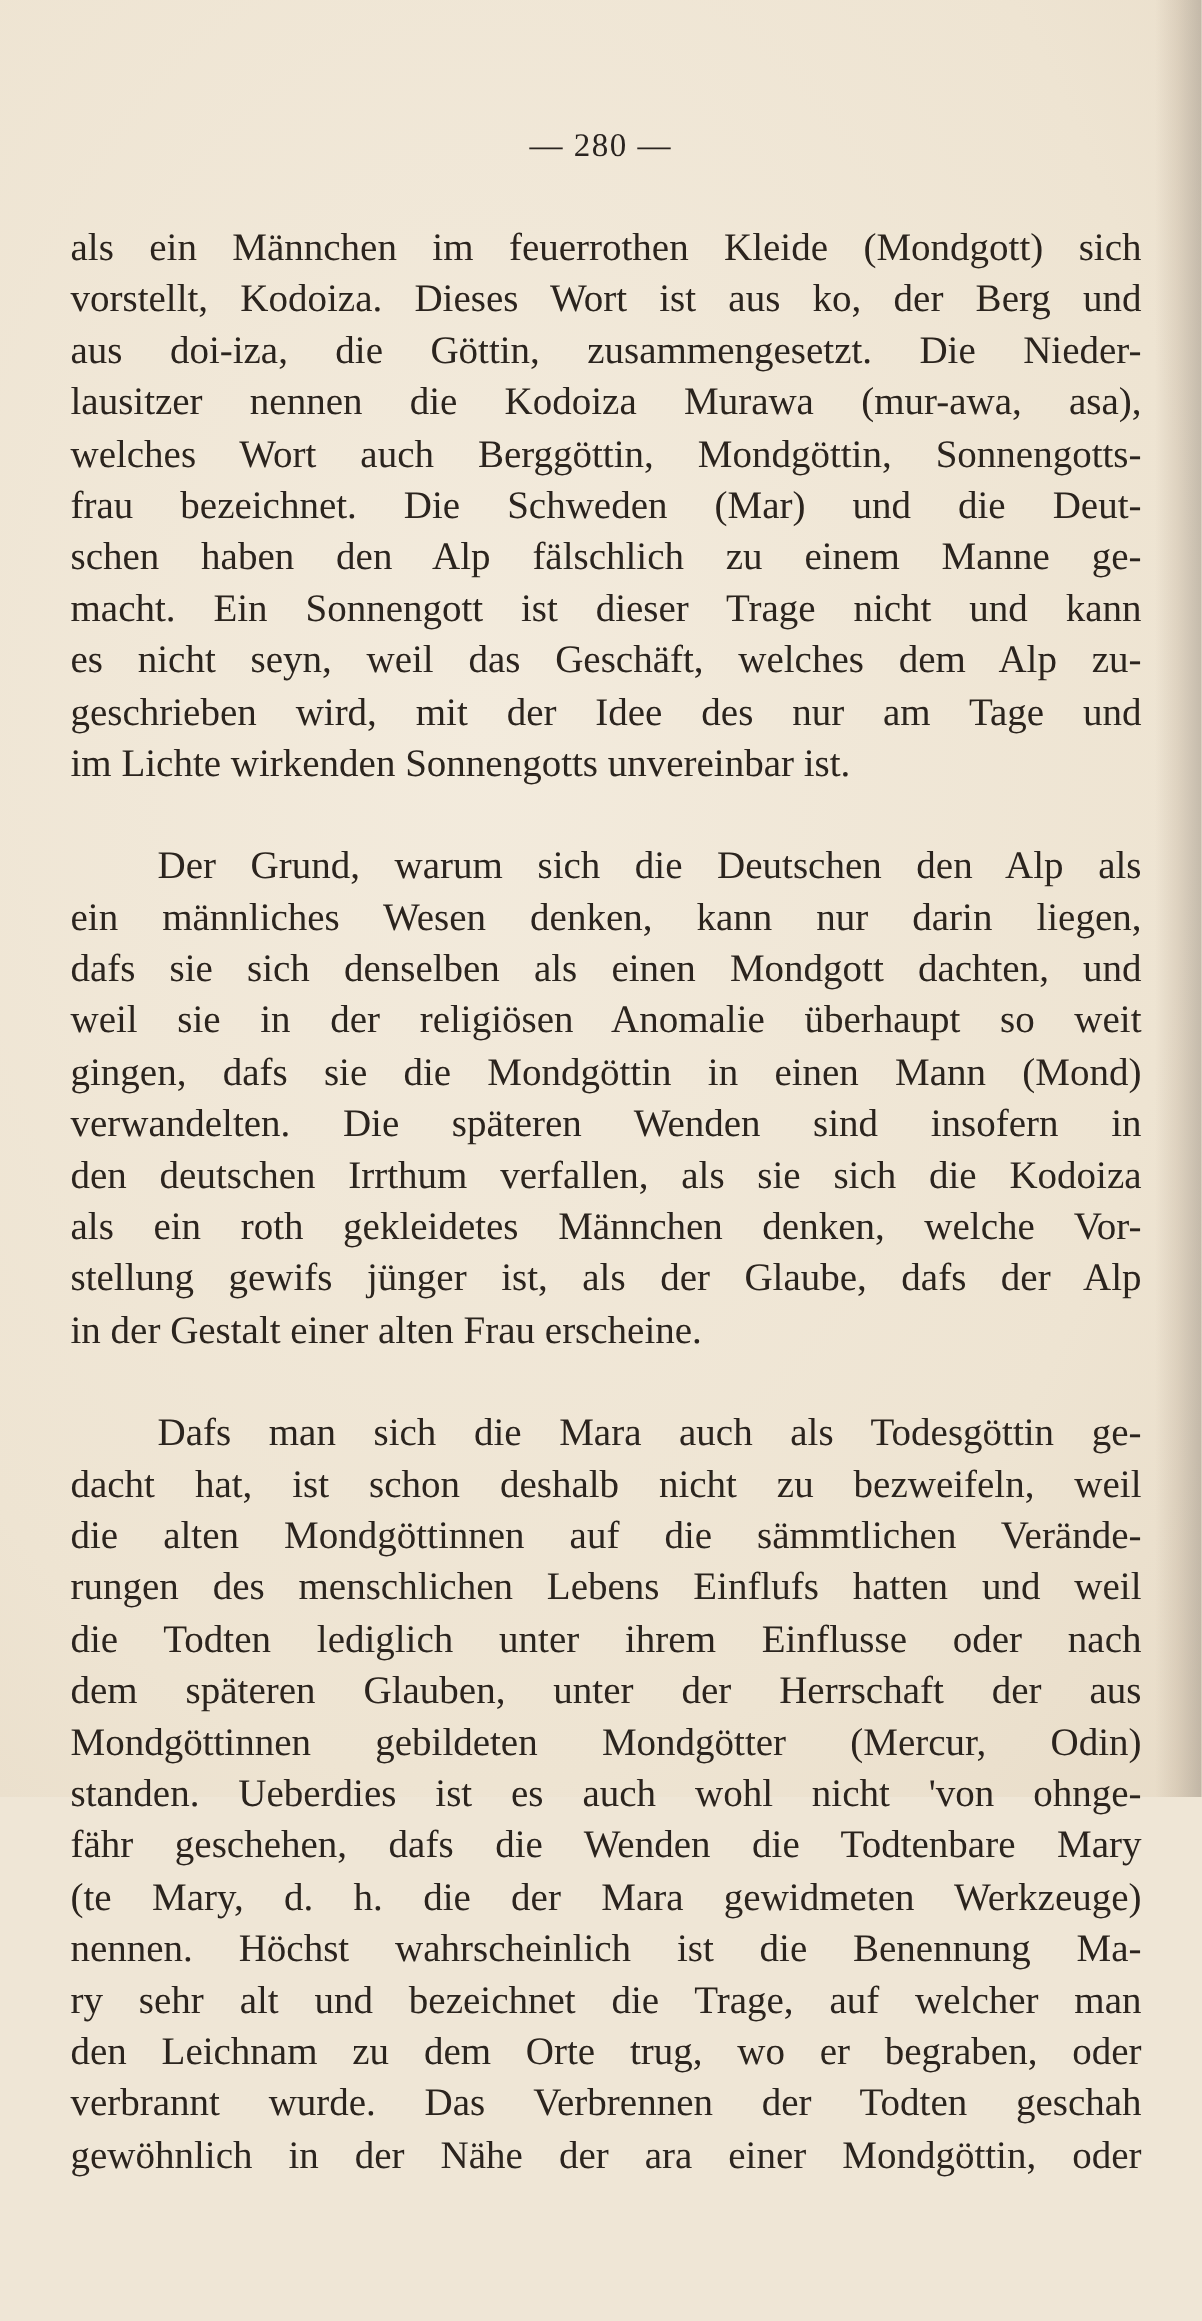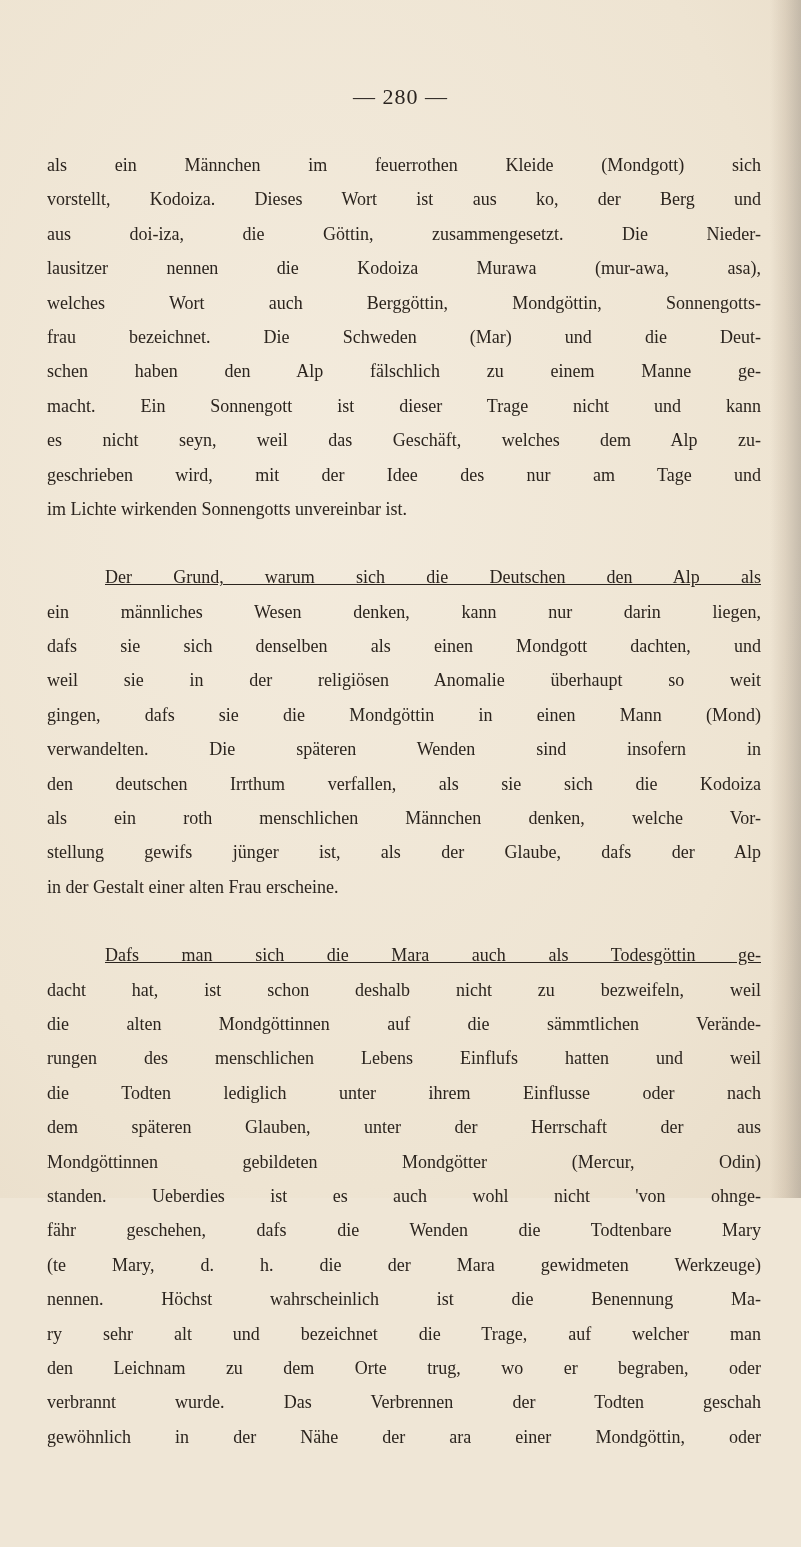--- a/index.html
+++ b/index.html
@@ -17,29 +17,29 @@
   }
   .page-number {
     position: absolute; top: 84px; left: 0; width: 801px;
     text-align: center; font-size: 22px; color: #2a2420;
     font-family: "Liberation Serif", serif; letter-spacing: 1px;
   }
   .text-block {
     position: absolute; left: 47px; top: 148px; width: 714px;
     color: #2b241e;
     font-family: "Liberation Serif", serif;
-    font-size: 18px;
+    font-size: 26px;
   }
   .line {
     height: 34.4px; line-height: 34.4px;
     white-space: nowrap;
     text-align: justify; text-align-last: justify;
   }
   .line.last { text-align-last: left; }
-  .line.indent { padding-left: 58px; text-decoration: underline; }
+  .line.indent { padding-left: 58px; }
   .gap { height: 34px; }
 </style>
 </head>
 <body>
 
 <div class="page">
   <div class="page-number">— 280 —</div>
 
   <div class="text-block">
 
@@ -59,21 +59,21 @@
     <div class="gap"></div>
 
     <div>
       <div class="line indent">Der Grund, warum sich die Deutschen den Alp als</div>
       <div class="line">ein männliches Wesen denken, kann nur darin liegen,</div>
       <div class="line">dafs sie sich denselben als einen Mondgott dachten, und</div>
       <div class="line">weil sie in der religiösen Anomalie überhaupt so weit</div>
       <div class="line">gingen, dafs sie die Mondgöttin in einen Mann (Mond)</div>
       <div class="line">verwandelten. Die späteren Wenden sind insofern in</div>
       <div class="line">den deutschen Irrthum verfallen, als sie sich die Kodoiza</div>
-      <div class="line">als ein roth menschlichen Männchen denken, welche Vor-</div>
+      <div class="line">als ein roth gekleidetes Männchen denken, welche Vor-</div>
       <div class="line">stellung gewifs jünger ist, als der Glaube, dafs der Alp</div>
       <div class="line last">in der Gestalt einer alten Frau erscheine.</div>
     </div>
     <div class="gap"></div>
 
     <div>
       <div class="line indent">Dafs man sich die Mara auch als Todesgöttin ge-</div>
       <div class="line">dacht hat, ist schon deshalb nicht zu bezweifeln, weil</div>
       <div class="line">die alten Mondgöttinnen auf die sämmtlichen Verände-</div>
       <div class="line">rungen des menschlichen Lebens Einflufs hatten und weil</div>

